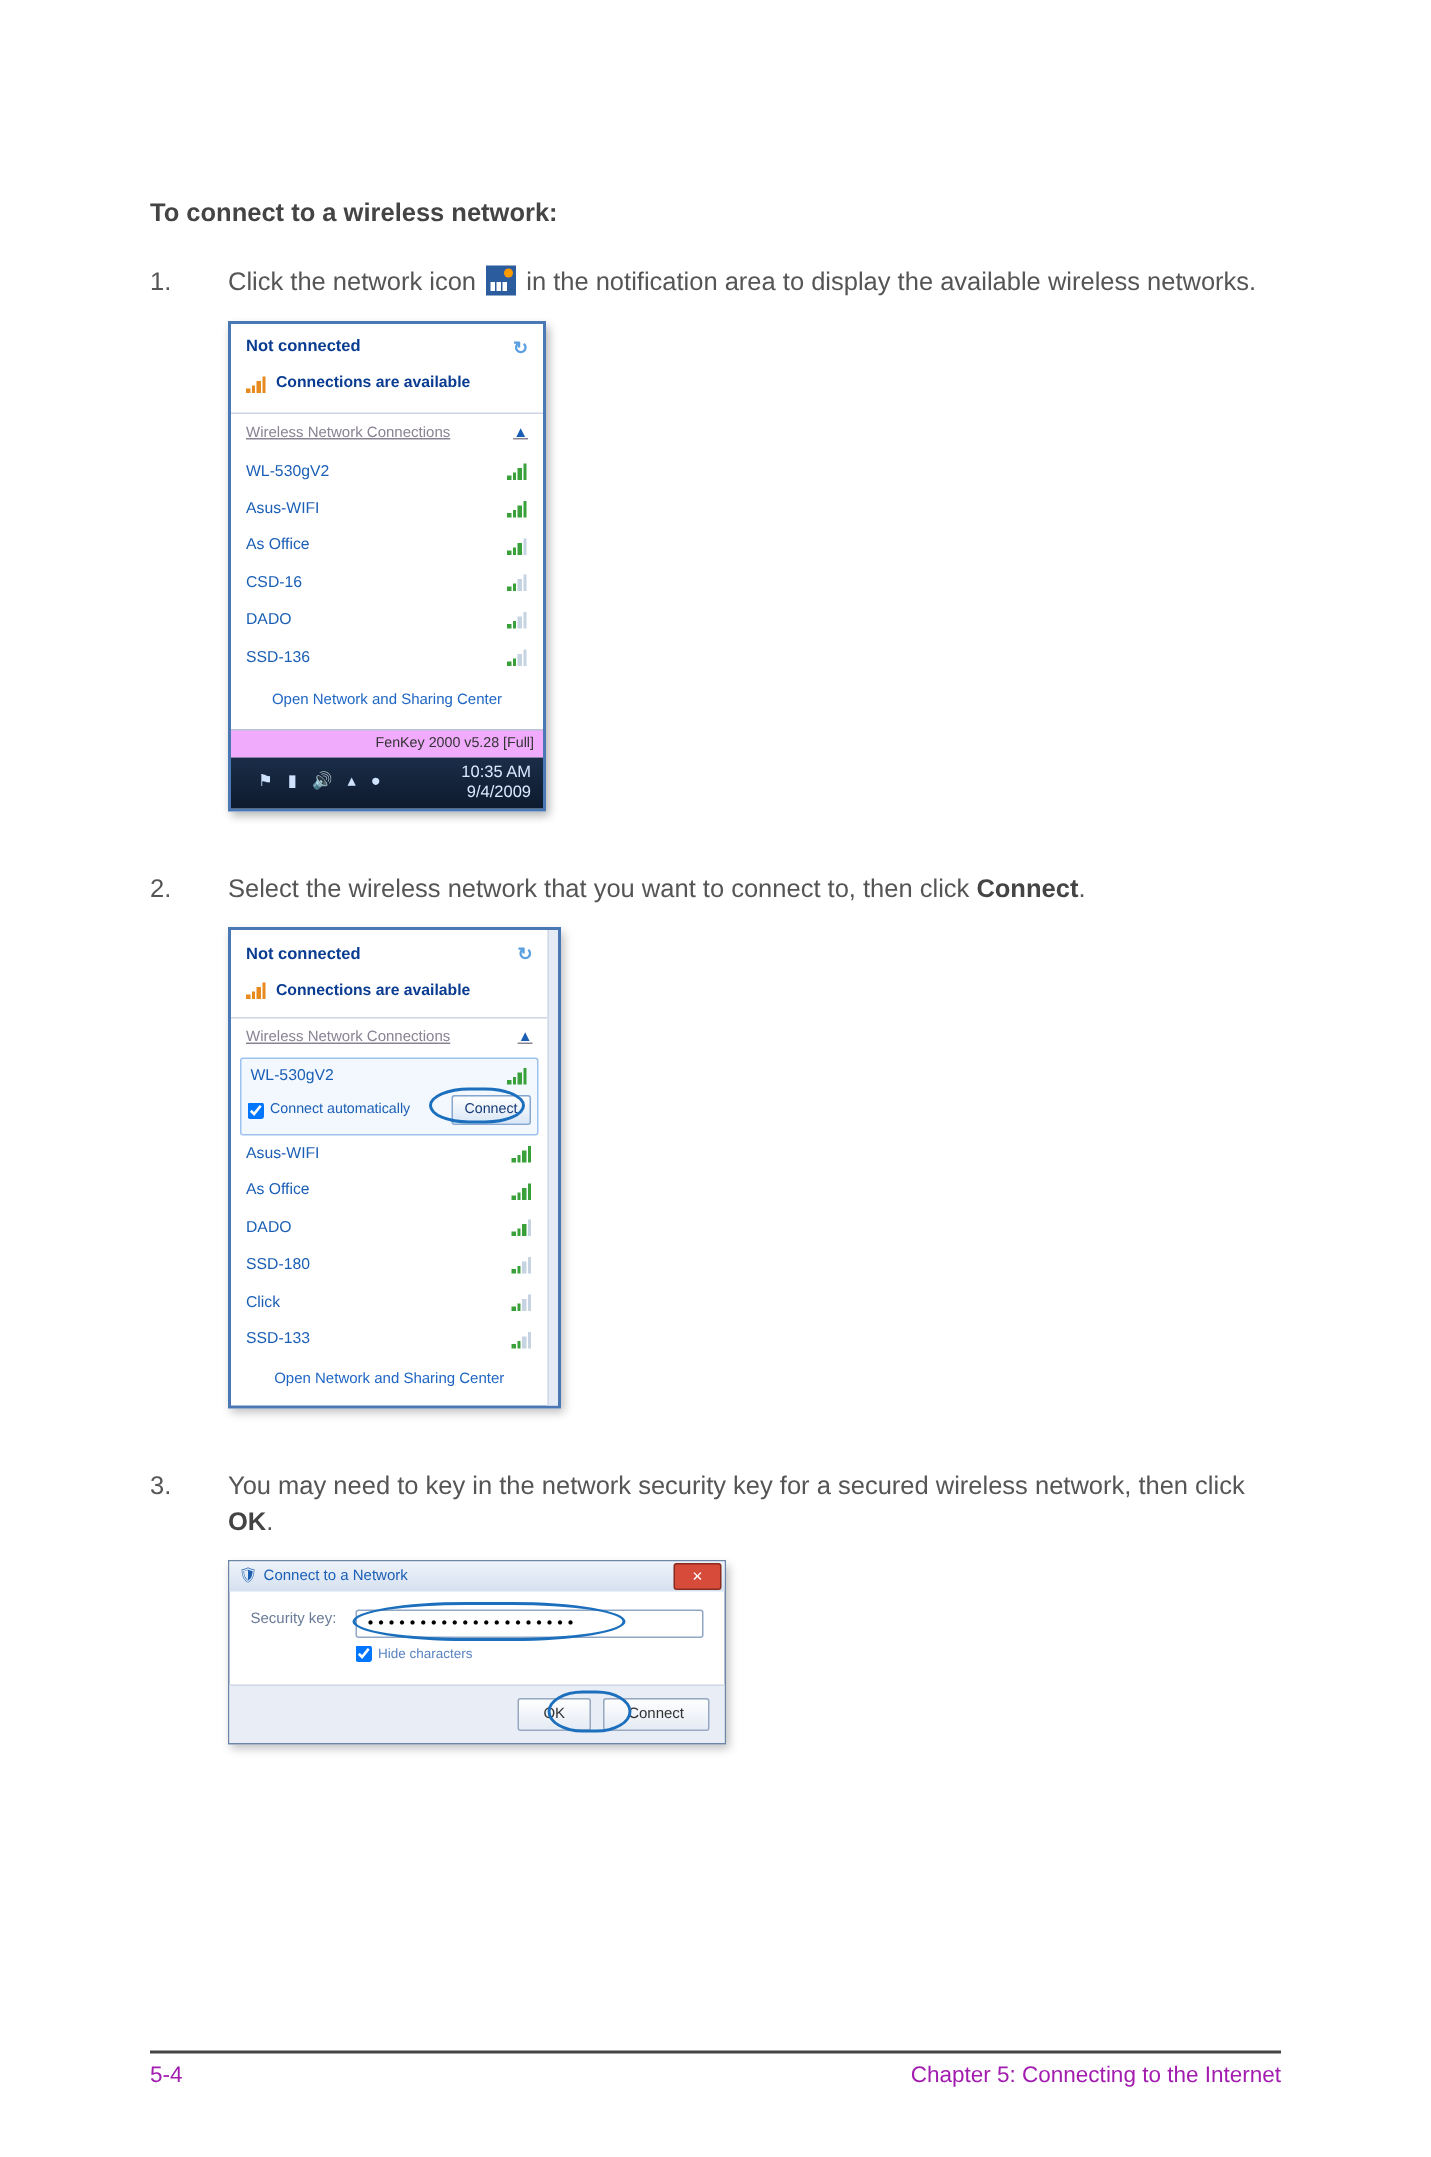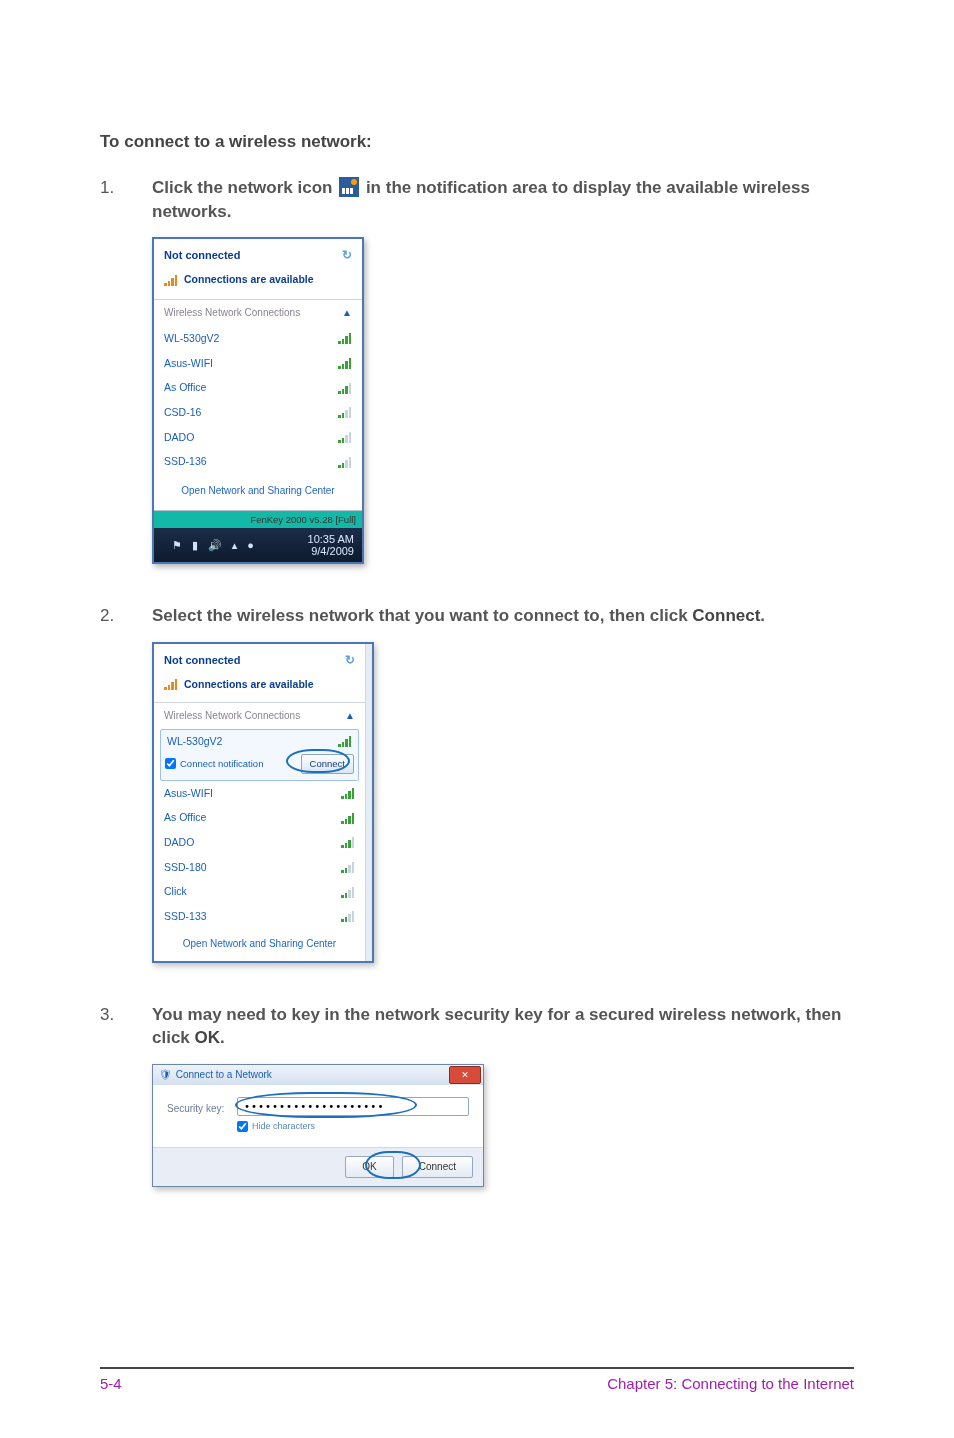--- a/index.html
+++ b/index.html
@@ -28,21 +28,20 @@
   .step {
     display: flex;
     margin-bottom: 8px;
   }
   .step-num {
     width: 52px;
     flex: 0 0 52px;
   }
   .step-body {
     flex: 1;
-    font-weight: bold;
   }
   .inline-icon {
     display: inline-block;
     width: 20px;
     height: 20px;
     background: #2b5d9e;
     vertical-align: text-bottom;
     position: relative;
     margin: 0 2px;
   }
@@ -112,34 +111,34 @@
   .sig-bars span:nth-child(3){height:8px;}
   .sig-bars span:nth-child(4){height:11px;}
   .sig-orange { color:#e78b1f; }
   .sig-green  { color:#3aa13a; }
   .sig-weak span:nth-child(3),
   .sig-weak span:nth-child(4){ background:#c6d4e2; }
   .sig-med span:nth-child(4){ background:#c6d4e2; }
   .p1-div { height:1px; background:#cdd6e2; margin:6px 0 0 0; }
   .p1-section-title {
     color:#8a8393; font-size:10px; padding:6px 10px 6px 10px;
-    display:flex; justify-content:space-between; align-items:flex-end;
+    display:flex; justify-content:space-between; align-items:flex-end;text-decoration:underline;
   }
   .p1-section-title .arrow { color:#1b5fb5; font-size:10px; }
   .p1-item {
     display:flex; justify-content:space-between; align-items:center;
     padding:5px 10px;
     color:#1b5fb5; font-size:10.5px;
   }
   .p1-bottom {
     color:#1f66c4; font-size:10px; text-align:center;
     padding:10px 0 12px 0;
   }
   .p1-ime {
-    background:#14b8a6; color:#333; font-size:9.5px;
+    background:#f0abfc; color:#333; font-size:9.5px;
     text-align:right; padding:2px 6px; border-top:1px solid #b9c3d2;
   }
   .taskbar {
     background: linear-gradient(#1a2d48,#0e1a2d);
     height:34px; display:flex; align-items:center; justify-content:flex-end;
     padding:0 8px; gap:6px;
   }
   .taskbar .left { display:flex; gap:10px; margin-right:auto; padding-left:10px;}
   .tb-icon { color:#cfe3ff; font-size:11px; }
   .tb-clock { color:#dbe9ff; font-size:11px; text-align:right; line-height:1.1; }
@@ -195,21 +194,21 @@
   .p3-titlebar {
     height:20px; background:linear-gradient(#eef3f9,#d5e1f0);
     display:flex; align-items:center; justify-content:space-between;
     padding:0 0 0 6px; color:#1b5fb5; font-size:10px;
   }
   .p3-close { width:30px; height:16px; background:#d64b3a; color:#fff;
     display:flex; align-items:center; justify-content:center; font-size:9px;
     border:1px solid #8a2b1f; margin:2px; border-radius:2px;}
   .p3-body { padding:12px 14px 14px 14px; }
   .p3-head { color:#1b5fb5; font-size:13px; margin-bottom:16px; }
-  .p3-row { display:flex; align-items:flex-end; gap:10px; position:relative;}
+  .p3-row { display:flex; align-items:flex-start; gap:10px; position:relative;}
   .p3-label { color:#6a7b99; font-size:10px; width:60px; }
   .p3-input {
     flex:1; border:1px solid #8fa6c5; border-radius:2px;
     font-family:monospace; font-size:10px; padding:3px 6px; letter-spacing:1px;
   }
   .p3-circ { width:182px; height:26px; left:68px; top:-5px; }
   .p3-hide { display:flex; align-items:center; gap:4px; color:#5a84c2;
     font-size:9px; margin-left:70px; margin-top:4px;}
   .p3-hide input{ width:11px;height:11px;margin:0;}
   .p3-btnbar {
@@ -380,21 +379,21 @@
             <span class="sig-bars sig-green">
                 <span></span>
                 <span></span>
                 <span></span>
                 <span></span>
               </span>
           </div>
           <div class="p2-sel-row">
             <label class="p2-chk">
               <input type="checkbox" checked="" style="">
-              <span>Connect notification</span>
+              <span>Connect automatically</span>
             </label>
             <span class="p2-circle-holder">
               <span class="p2-btn">Connect</span>
               <span class="circ p2-circ1"></span>
             </span>
           </div>
         </div>
 
         <div class="p1-item">
           <span>Asus-WIFI</span>

